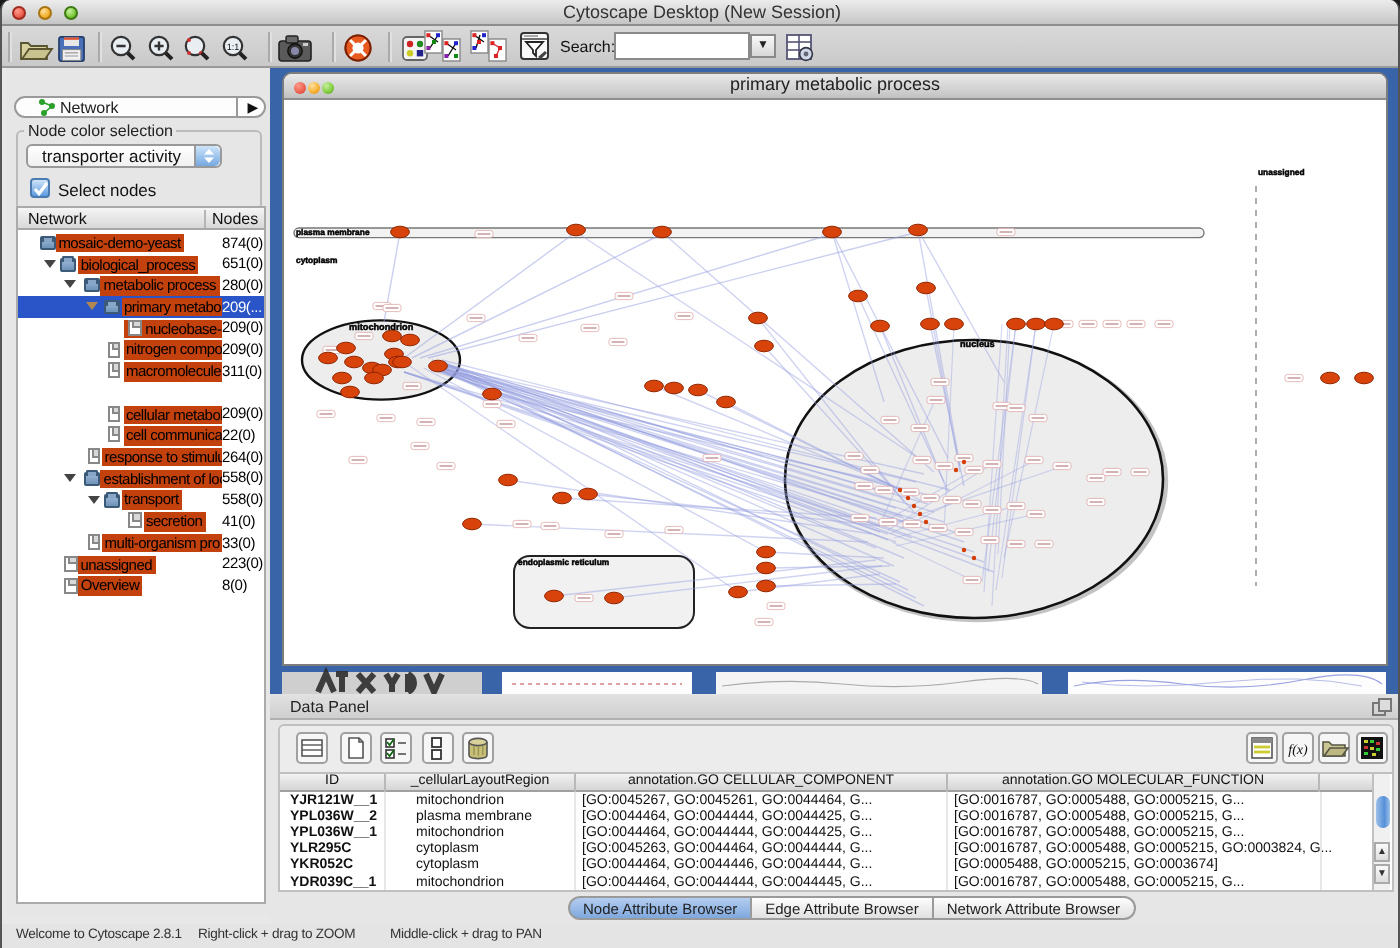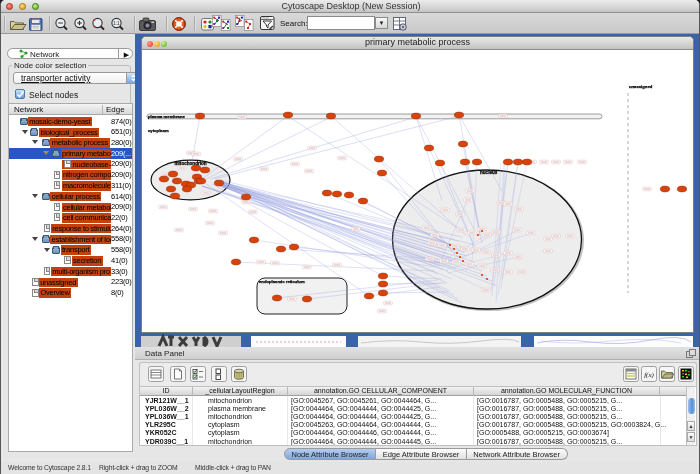--- a/index.html
+++ b/index.html
@@ -30,23 +30,23 @@
   background:linear-gradient(#cfe3f7,#92bfe8); border-left:1px solid #9a9a9a; border-right:1px solid #9a9a9a;
   font-size:8px; font-weight:bold; color:#1a3a5c; text-align:center; line-height:10px;margin-top:48px;}
 #tab-net { position:absolute; left:0px; top:0; width:62px; height:11px;
   font-size:8px; color:#222; text-align:center; line-height:10px; }
 #tab-arr { position:absolute; left:110px; top:0px; width:16px; height:11px; font-size:7px; color:#111;
   text-align:center; line-height:11px; border-left:1px solid #9a9a9a;}
 #groupbox { position:absolute; left:5px; top:31px; width:123px; height:40px;
   border:1px solid #bbb; border-radius:3px; }
 #grouplabel { position:absolute; left:9px; top:27px; background:#e6e6e6; padding:0 2px;
   font-size:8px; color:#222; }
-#combo { position:absolute; left:10px; top:38px; width:127px; height:12px;
+#combo { position:absolute; left:10px; top:38px; width:98px; height:12px;
   background:linear-gradient(#ffffff,#f0f0f0); border:1px solid #999; border-radius:3px;
-  font-size:8.5px; color:#111; padding-left:7px; line-height:11px;text-decoration:underline;}
+  font-size:8.5px; color:#111; padding-left:7px; line-height:11px;}
 #combo-btn { position:absolute; right:0px; top:0px; width:13px; height:10px;
   background:linear-gradient(#cfe4fa,#74a8e0); border-left:1px solid #999; border-radius:0 3px 3px 0; }
 #checkbox svg, #combo-btn svg { display:block; }
 #checkbox { position:absolute; left:12px; top:55px; width:10px; height:10px;
   background:linear-gradient(#cfe4fa,#5d9ce0); border:1px solid #4a7ab0; border-radius:2px; }
 #checklabel { position:absolute; left:26px; top:56px; font-size:8.5px; color:#111; }
 #treewrap { position:absolute; left:5px; top:69px; width:125px; height:349px;
   border:1px solid #aaa; background:#fff; overflow:hidden; }
 #treehead { position:absolute; left:0; top:0; width:125px; height:11px;
   background:linear-gradient(#f5f5f5,#d8d8d8); border-bottom:1px solid #a8a8a8; font-size:8px; color:#111; }
@@ -247,21 +247,21 @@
         </div></div>
     <div id="checkbox">
         <svg width="9" height="9">
           <path d="M1.5 4.5 L3.5 6.8 L7.5 1.5" stroke="#fff" stroke-width="1.6" fill="none"></path>
         </svg>
       </div>
     <div id="checklabel">Select nodes</div>
     <div id="treewrap">
       <div id="treehead">
           <span class="c1">Network</span>
-          <span class="c2">Edge</span>
+          <span class="c2">Nodes</span>
         </div>
       <div id="tree">
           <div class="trow" style="top:0.00px;position:absolute;left:0">
             <span style="position:absolute;left:18.7px;top:0.8px;width:83.3px;overflow:hidden;height:9.4px;white-space:nowrap"><span class="lbl gbg" style="display:inline-block;height:9.4px;line-height:9.6px;padding:0 1.5px 0 1.5px">mosaic-demo-yeast</span></span>
             <span class="gicon folder" style="left:10.6px"></span>
             <span class="cnt">874(0)</span>
           </div>
           <div class="trow" style="top:10.72px;position:absolute;left:0">
             <span class="tri" style="left:12.5px;"></span>
             <span style="position:absolute;left:29.9px;top:0.8px;width:72.1px;overflow:hidden;height:9.4px;white-space:nowrap"><span class="lbl rbg" style="display:inline-block;height:9.4px;line-height:9.6px;padding:0 1.5px 0 1.5px">biological_process</span></span>
@@ -287,26 +287,20 @@
           </div>
           <div class="trow" style="top:53.60px;position:absolute;left:0">
             <span style="position:absolute;left:52.5px;top:0.8px;width:49.5px;overflow:hidden;height:9.4px;white-space:nowrap"><span class="lbl gbg" style="display:inline-block;height:9.4px;line-height:9.6px;padding:0 1.5px 0 1.5px">nitrogen compou</span></span>
             <span class="gicon file" style="left:44.5px"></span>
             <span class="cnt">209(0)</span>
           </div>
           <div class="trow" style="top:64.32px;position:absolute;left:0">
             <span style="position:absolute;left:52.5px;top:0.8px;width:49.5px;overflow:hidden;height:9.4px;white-space:nowrap"><span class="lbl gbg" style="display:inline-block;height:9.4px;line-height:9.6px;padding:0 1.5px 0 1.5px">macromolecule</span></span>
             <span class="gicon file" style="left:44.5px"></span>
             <span class="cnt">311(0)</span>
-          </div>
-          <div class="trow" style="top:75.04px;position:absolute;left:0">
-            <span class="tri" style="left:23px;"></span>
-            <span style="position:absolute;left:41.3px;top:0.8px;width:60.7px;overflow:hidden;height:9.4px;white-space:nowrap"><span class="lbl rbg" style="display:inline-block;height:9.4px;line-height:9.6px;padding:0 1.5px 0 1.5px">cellular process</span></span>
-            <span class="gicon folder" style="left:32.7px"></span>
-            <span class="cnt">614(0)</span>
           </div>
           <div class="trow" style="top:85.76px;position:absolute;left:0">
             <span style="position:absolute;left:52.5px;top:0.8px;width:49.5px;overflow:hidden;height:9.4px;white-space:nowrap"><span class="lbl gbg" style="display:inline-block;height:9.4px;line-height:9.6px;padding:0 1.5px 0 1.5px">cellular metabol</span></span>
             <span class="gicon file" style="left:44.5px"></span>
             <span class="cnt">209(0)</span>
           </div>
           <div class="trow" style="top:96.48px;position:absolute;left:0">
             <span style="position:absolute;left:52.5px;top:0.8px;width:49.5px;overflow:hidden;height:9.4px;white-space:nowrap"><span class="lbl gbg" style="display:inline-block;height:9.4px;line-height:9.6px;padding:0 1.5px 0 1.5px">cell communicat</span></span>
             <span class="gicon file" style="left:44.5px"></span>
             <span class="cnt">22(0)</span>

